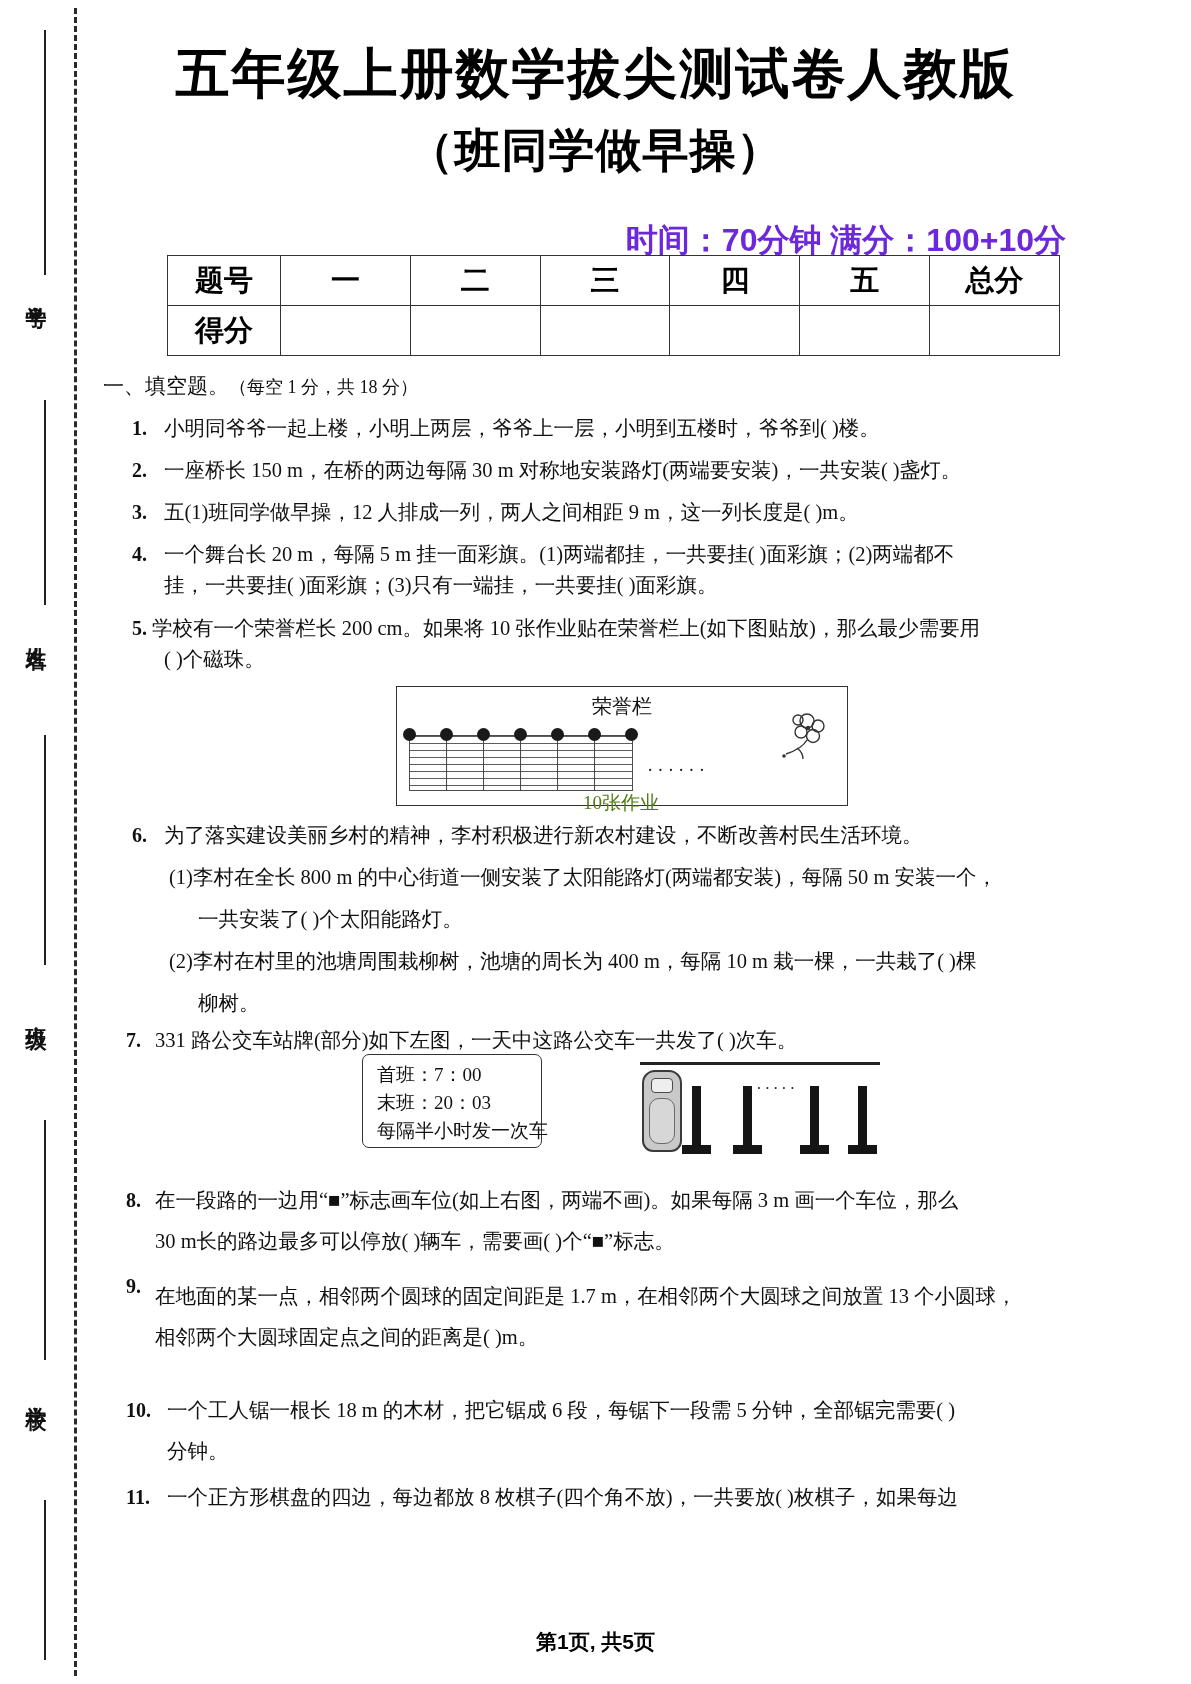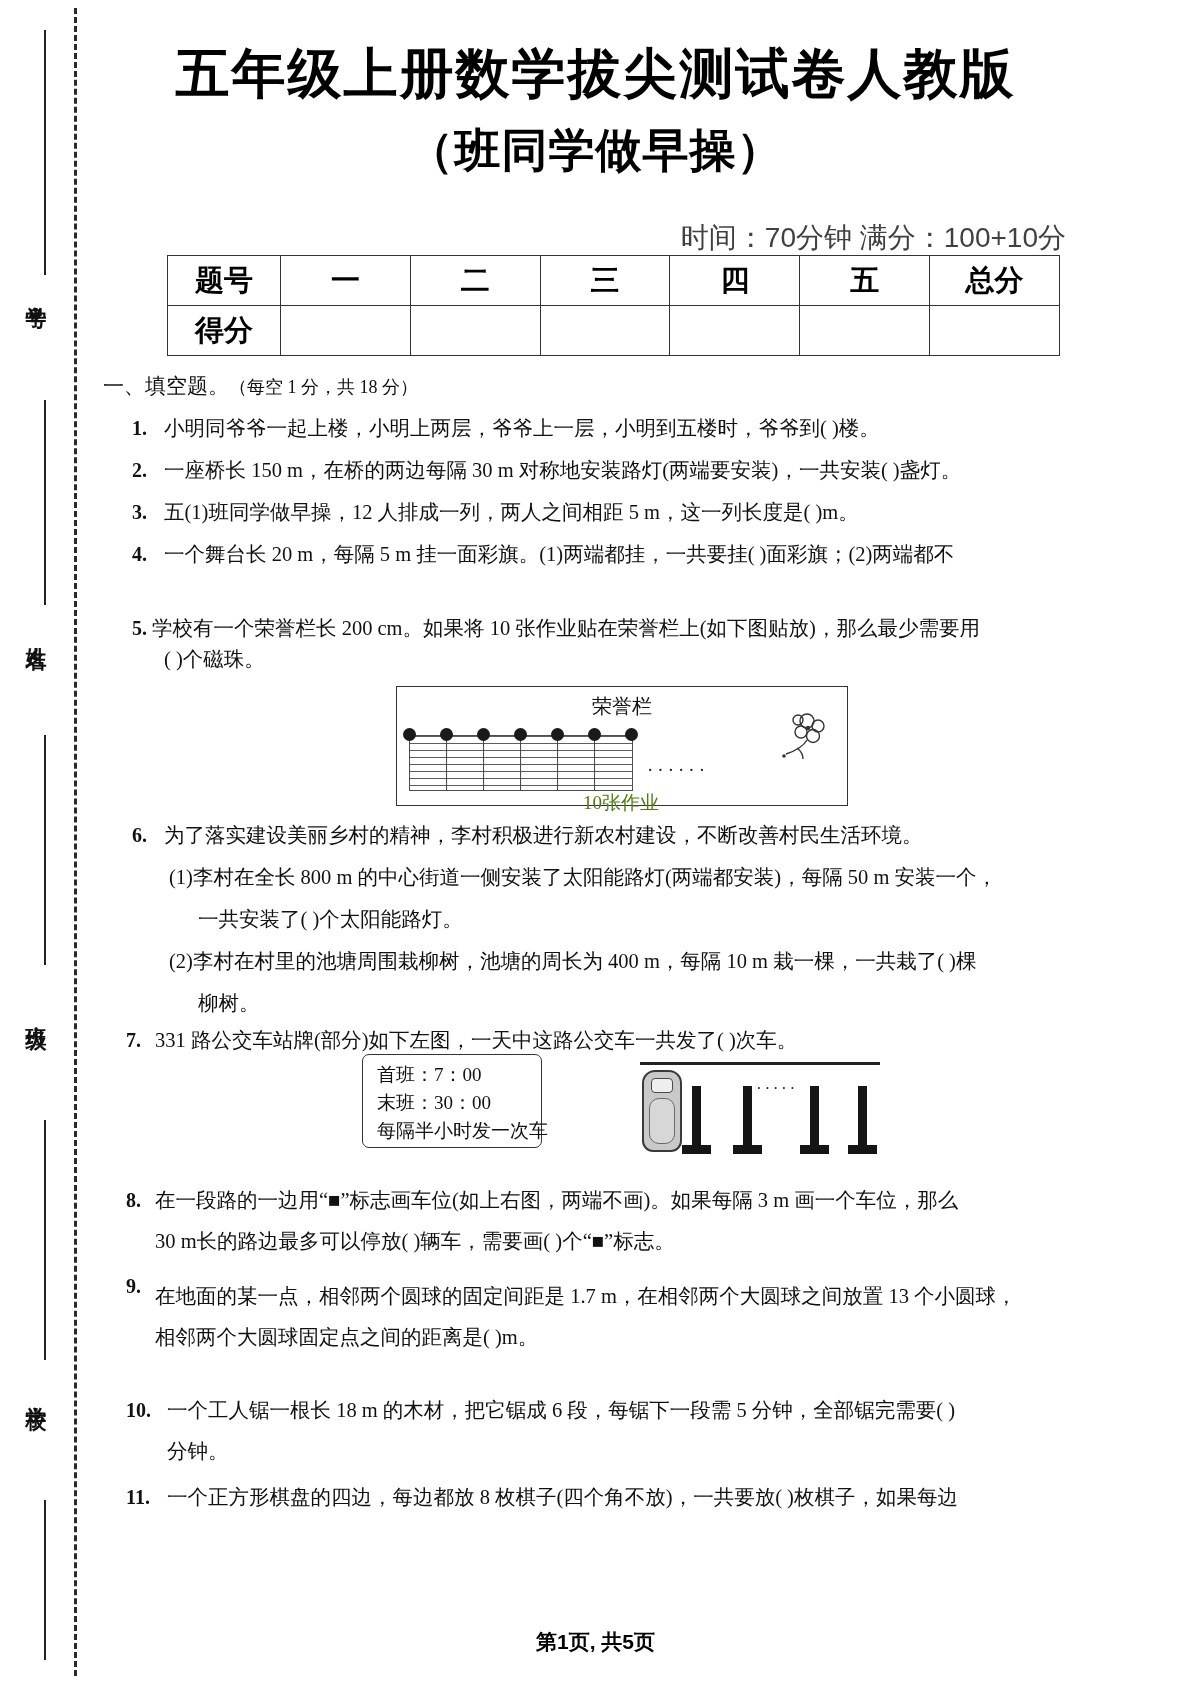--- a/index.html
+++ b/index.html
@@ -52,23 +52,24 @@
     text-align:center;
     font-family:"Liberation Sans","DejaVu Sans",sans-serif;
     font-weight:bold;
     font-size:46px;
     letter-spacing:1px;
     color:#000;
   }
   .meta{
     position:absolute;right:125px;top:219px;
     font-family:"Liberation Sans","DejaVu Sans",sans-serif;
-    font-size:28px;
-    color:#404040;
-    white-space:nowrap;
+    font-size:32px;
+    color:#6d28d9;
+    white-space:nowrap;
+    font-weight:bold;
   }
 
   
   .score-table{
     position:absolute;left:167px;top:255px;
     width:893px;
     border-collapse:collapse;
     table-layout:fixed;
   }
   .score-table td{
@@ -266,26 +267,27 @@
     <span class="txt" style="margin-left:28px;">小明同爷爷一起上楼，小明上两层，爷爷上一层，小明到五楼时，爷爷到(      )楼。</span>
   </div>
 
   <div class="q" style="left:136px;top:455px;">
     <span class="num" style="left:-4px;">2.</span>
     <span class="txt" style="margin-left:28px;">一座桥长 150 m，在桥的两边每隔 30 m 对称地安装路灯(两端要安装)，一共安装(      )盏灯。</span>
   </div>
 
   <div class="q" style="left:136px;top:497px;">
     <span class="num" style="left:-4px;">3.</span>
-    <span class="txt" style="margin-left:28px;">五(1)班同学做早操，12 人排成一列，两人之间相距 5 m，这一列长度是(      )m。</span>
+    <span class="txt" style="margin-left:28px;">五(1)班同学做早操，12 人排成一列，两人之间相距 9 m，这一列长度是(      )m。</span>
   </div>
 
   <div class="q" style="left:136px;top:539px;">
     <span class="num" style="left:-4px;">4.</span>
     <span class="txt" style="margin-left:28px;">一个舞台长 20 m，每隔 5 m 挂一面彩旗。(1)两端都挂，一共要挂(      )面彩旗；(2)两端都不</span>
+    <span class="ind" style="margin-left:28px;">挂，一共要挂(      )面彩旗；(3)只有一端挂，一共要挂(      )面彩旗。</span>
   </div>
 
   <div class="q" style="left:136px;top:613px;">
     <span class="num" style="left:-4px;">5.</span>
     <span class="txt" style="margin-left:16px;">学校有一个荣誉栏长 200 cm。如果将 10 张作业贴在荣誉栏上(如下图贴放)，那么最少需要用</span>
     <span class="ind" style="margin-left:28px;">(      )个磁珠。</span>
   </div>
 
   <div class="fig-honor">
     <div class="cap">荣誉栏</div>
@@ -330,21 +332,21 @@
     <span class="ind" style="margin-left:62px;padding-top:11px;">柳树。</span>
   </div>
 
   <div class="q" style="left:130px;top:1025px;">
     <span class="num" style="left:-4px;">7.</span>
     <span class="txt" style="margin-left:25px;">331 路公交车站牌(部分)如下左图，一天中这路公交车一共发了(      )次车。</span>
   </div>
 
   <div class="bus-box">
     <div class="bus-l1">首班：7：00</div>
-    <div class="bus-l2">末班：30：00</div>
+    <div class="bus-l2">末班：20：03</div>
     <div class="bus-l3">每隔半小时发一次车</div>
   </div>
 
   <div class="fig-poles">
     <div class="railtop"></div>
     <div class="car">
       <div class="win"></div>
       <div class="body"></div>
     </div>
     <div class="pole" style="left:52px;"></div>

